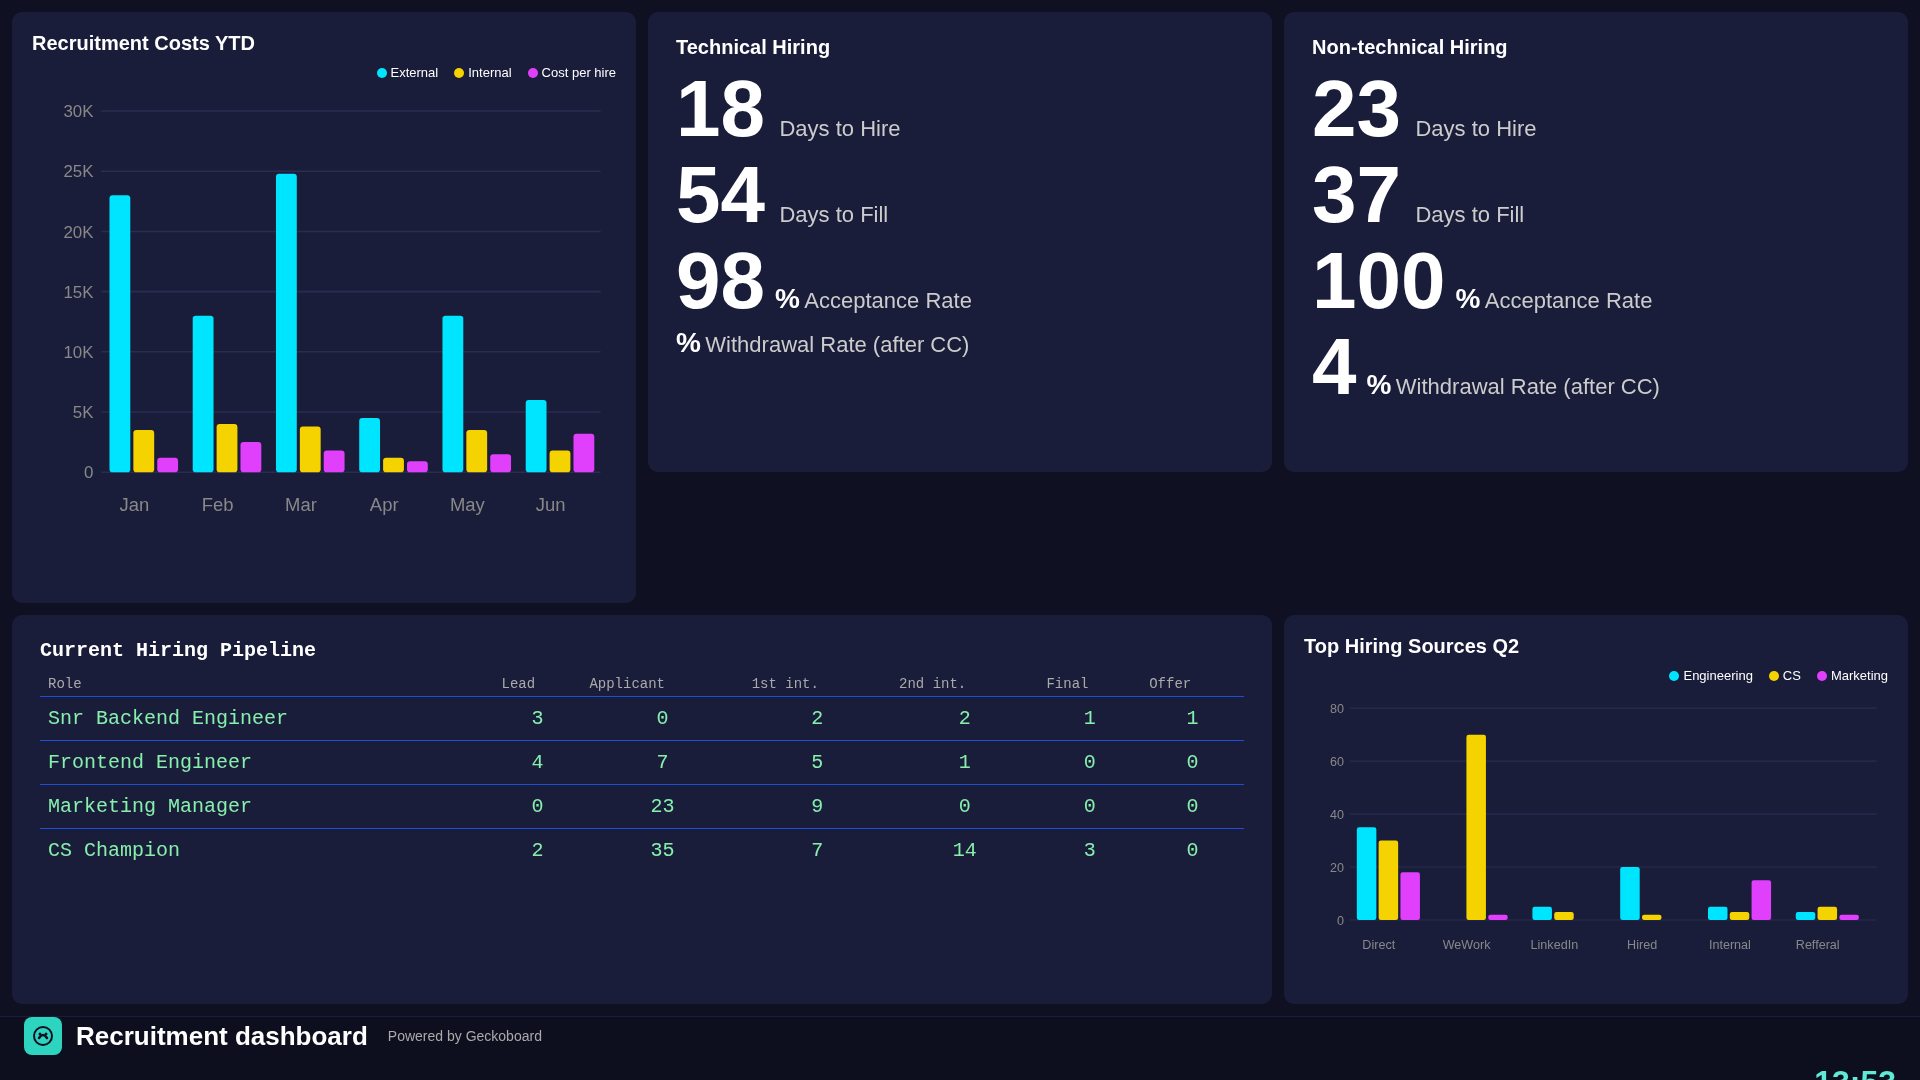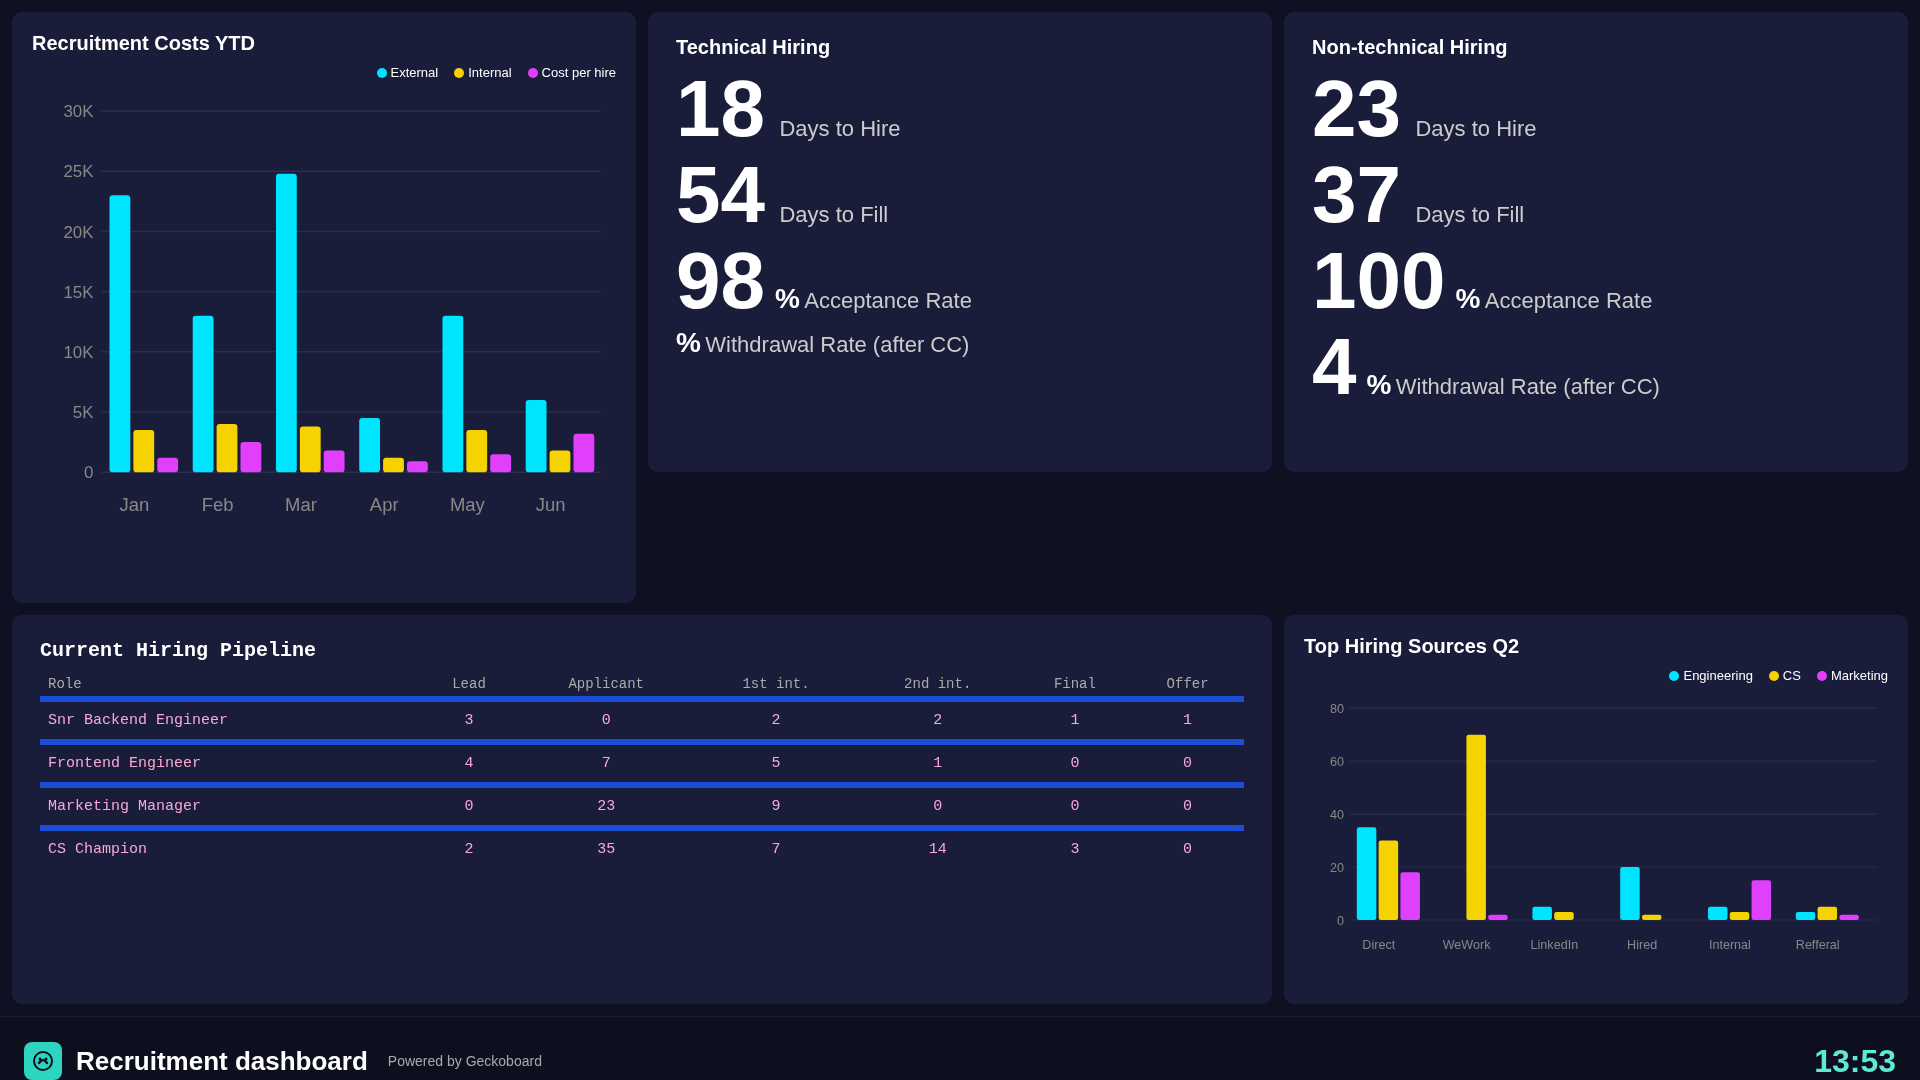--- a/index.html
+++ b/index.html
@@ -65,44 +65,44 @@
       margin-top: 8px;
     }
     .pipeline-table th {
       font-size: 14px;
       color: #aaa;
       font-weight: 400;
       padding: 4px 8px;
       text-align: left;
     }
     .pipeline-table th:not(:first-child) {
-      text-align: center;
+      text-align: left;
     }
     .pipeline-table td {
-      font-size: 15px;
-      color: #f9a8d4;
+      font-size: 20px;
+      color: #86efac;
       padding: 10px 8px;
-      border-top: 6px solid #1d4ed8;
+      border-top: 1px solid #1d4ed8;
       text-align: left;
     }
     .pipeline-table td:not(:first-child) {
       text-align: center;
     }
 
     
     .chart-card {
       padding: 20px 20px 10px 20px;
     }
 
     
     .bottom-bar {
       height: 64px;
       background: #0d0f1e;
       display: flex;
-      align-items: flex-end;
+      align-items: flex-start;
       justify-content: space-between;
       padding: 0 24px;
       border-top: 1px solid #1a1d3a;
     }
     .bottom-bar-left {
       display: flex;
       align-items: center;
       gap: 14px;
     }
     .gecko-logo {

